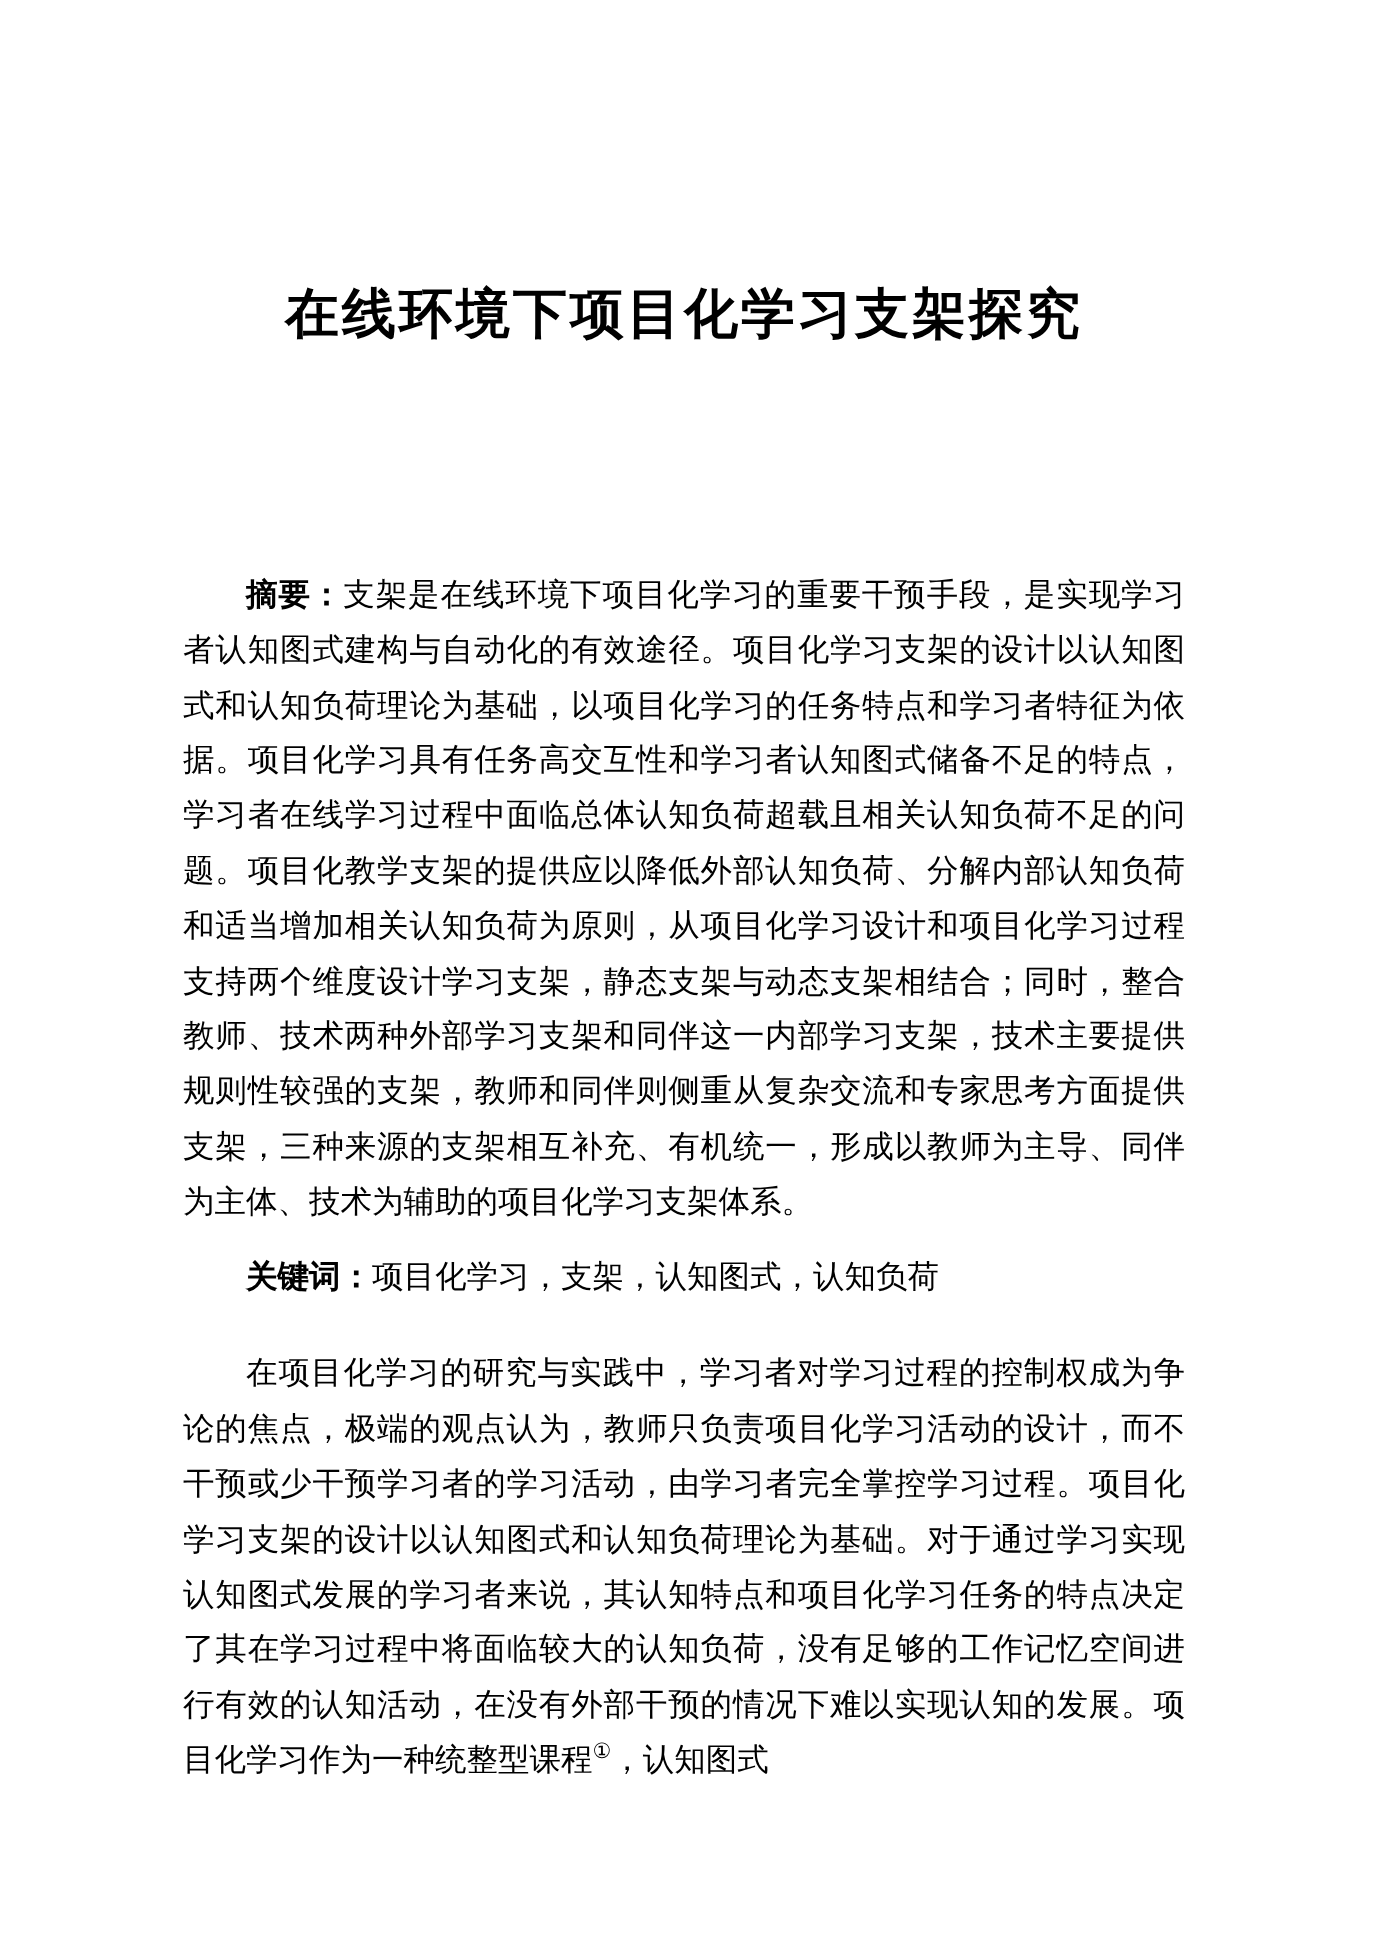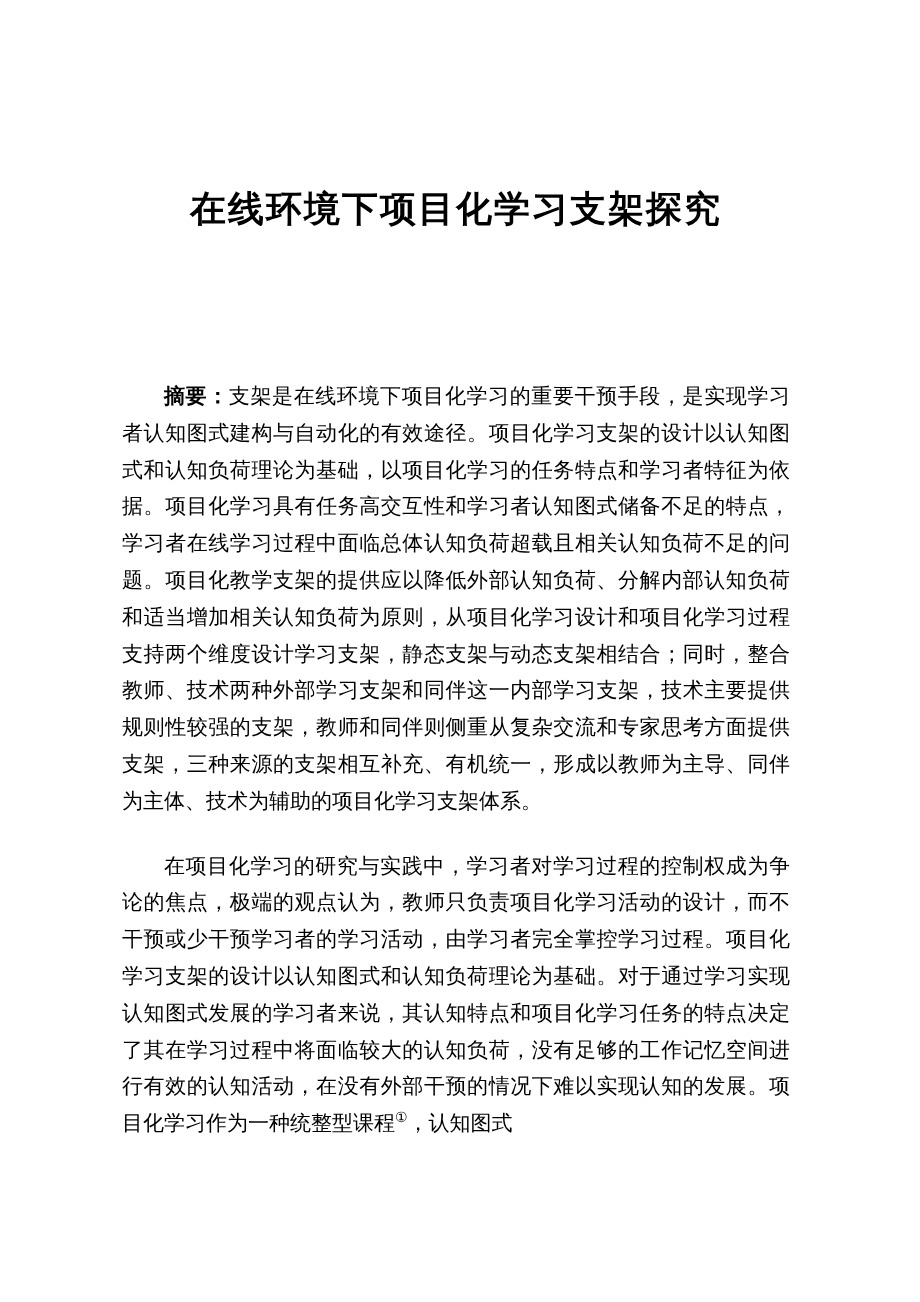--- a/index.html
+++ b/index.html
@@ -68,17 +68,18 @@
 </style>
 </head>
 <body>
 
 <div class="page">
 
   <h1 class="doc-title">在线环境下项目化学习支架探究</h1>
 
   <p class="para abstract-para"><span class="bold-label">摘要：</span><span>支架是在线环境下项目化学习的重要干预手段，是实现学习者认知图式建构与自动化的有效途径。项目化学习支架的设计以认知图式和认知负荷理论为基础，以项目化学习的任务特点和学习者特征为依据。项目化学习具有任务高交互性和学习者认知图式储备不足的特点，学习者在线学习过程中面临总体认知负荷超载且相关认知负荷不足的问题。项目化教学支架的提供应以降低外部认知负荷、分解内部认知负荷和适当增加相关认知负荷为原则，从项目化学习设计和项目化学习过程支持两个维度设计学习支架，静态支架与动态支架相结合；同时，整合教师、技术两种外部学习支架和同伴这一内部学习支架，技术主要提供规则性较强的支架，教师和同伴则侧重从复杂交流和专家思考方面提供支架，三种来源的支架相互补充、有机统一，形成以教师为主导、同伴为主体、技术为辅助的项目化学习支架体系。</span></p>
 
+  <p class="para keywords-para"><span class="bold-label">关键词：</span><span>项目化学习，支架，认知图式，认知负荷</span></p>
 
 
   <p class="para body-para"><span>在项目化学习的研究与实践中，学习者对学习过程的控制权成为争论的焦点，极端的观点认为，教师只负责项目化学习活动的设计，而不干预或少干预学习者的学习活动，由学习者完全掌控学习过程。项目化学习支架的设计以认知图式和认知负荷理论为基础。对于通过学习实现认知图式发展的学习者来说，其认知特点和项目化学习任务的特点决定了其在学习过程中将面临较大的认知负荷，没有足够的工作记忆空间进行有效的认知活动，在没有外部干预的情况下难以实现认知的发展。项目化学习作为一种统整型课程</span><span class="fn-ref">①</span><span>，认知图式</span></p>
 
 </div>
 
 </body></html>

